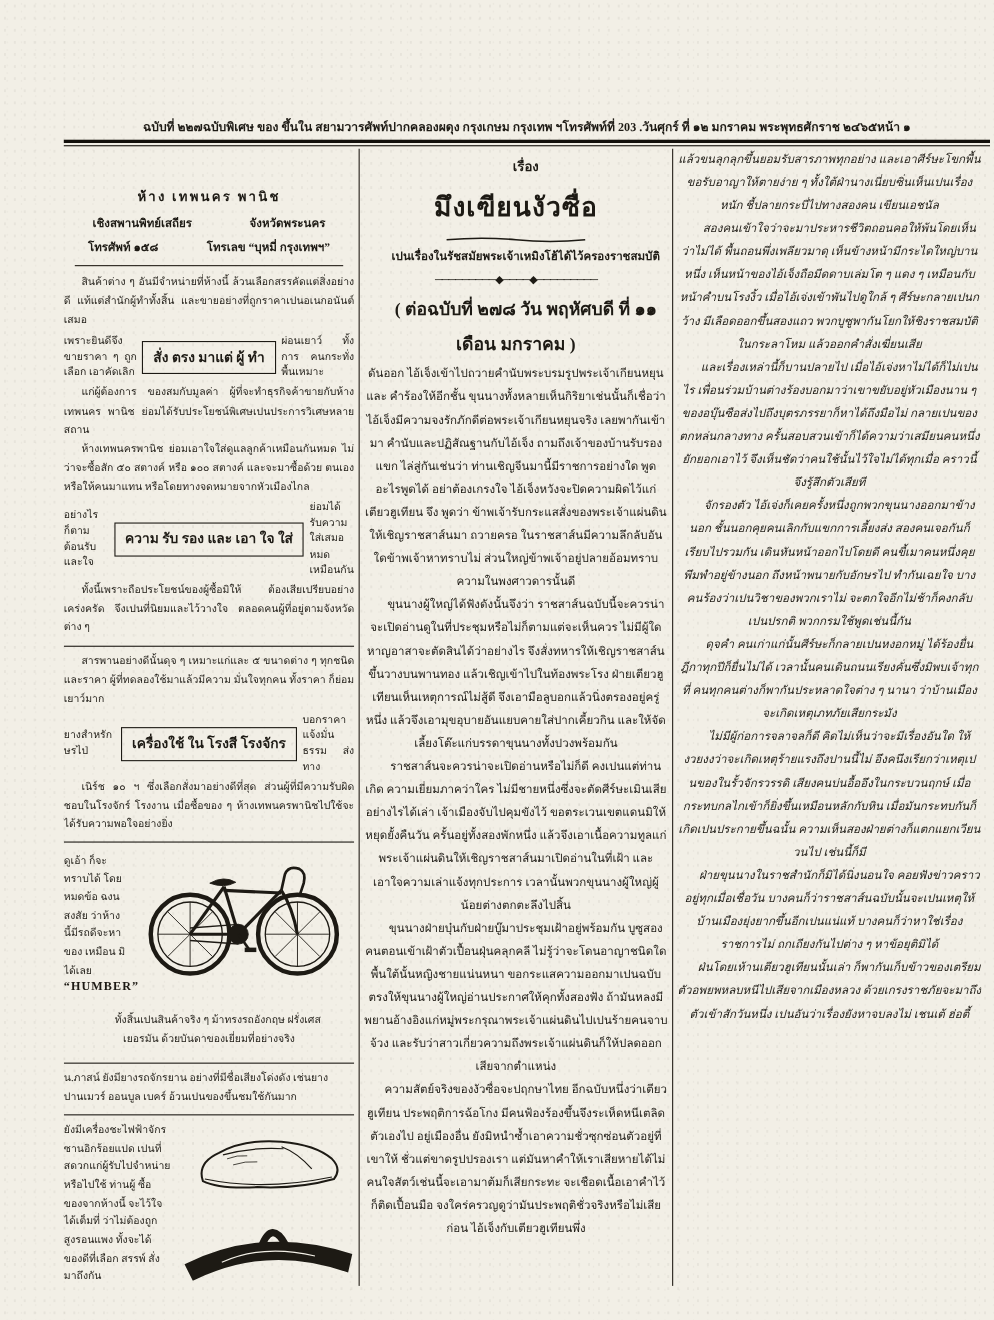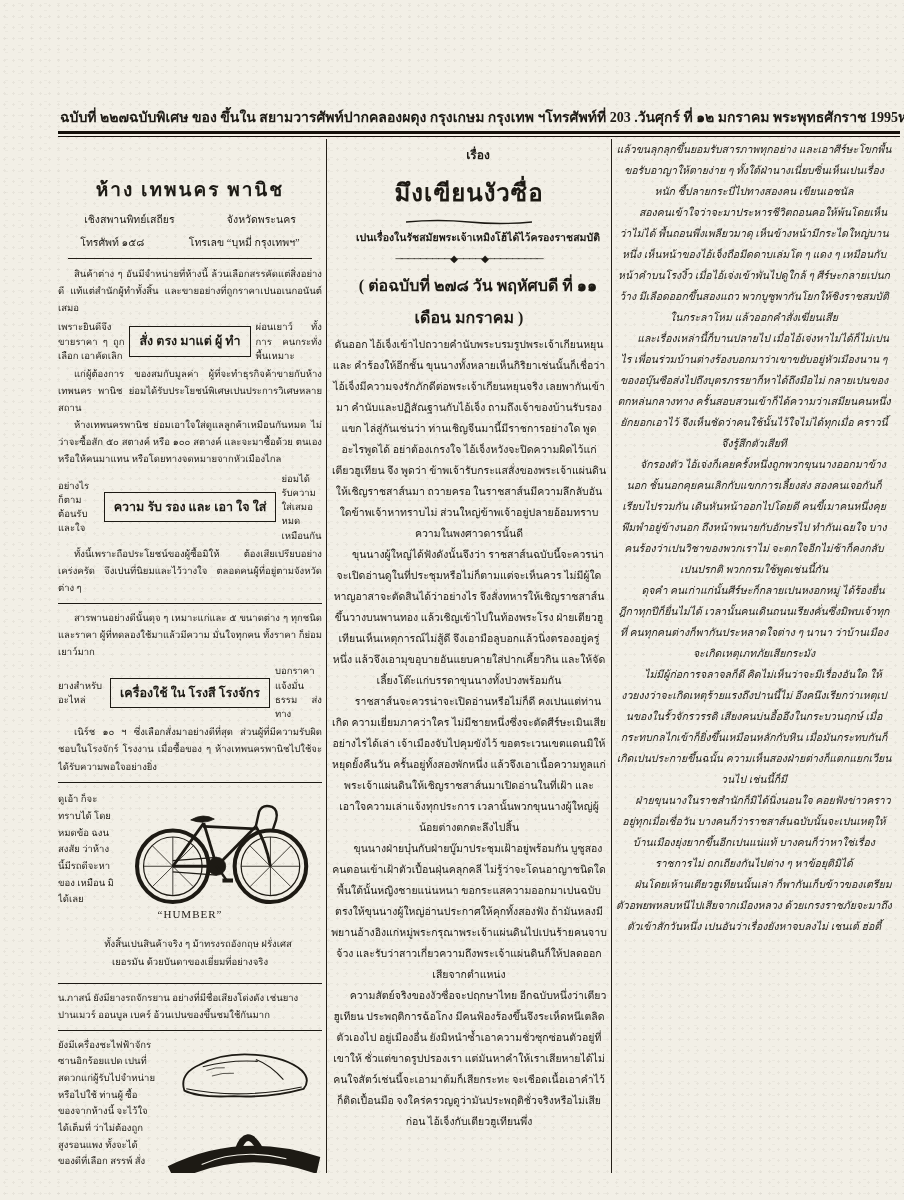--- a/index.html
+++ b/index.html
@@ -8,46 +8,46 @@
     background:#f2efe6;
     background-image:
       radial-gradient(rgba(30,25,15,.05) 1px, transparent 1.2px),
       radial-gradient(rgba(30,25,15,.04) 1px, transparent 1.2px);
     background-size:9px 11px,13px 7px;
     font-family:"Liberation Serif", serif;
     color:#1d1a14;overflow:hidden;
   }
   .content{position:absolute;left:58px;top:106px;width:842px;}
   
-  .masthead{display:flex;justify-content:space-between;align-items:baseline;
-    font-size:14px;font-weight:bold;white-space:nowrap;padding:0 2px 3px 2px;}
+  .masthead{display:flex;justify-content:center;align-items:baseline;
+    font-size:11px;font-weight:bold;white-space:nowrap;padding:0 2px 3px 2px;}
   .mast-rule{border-top:3px solid #14110c;border-bottom:1.4px solid #14110c;height:2px;}
   
   .columns{display:flex;margin-top:2px;height:1034px;overflow:hidden;}
   .vrule{width:1px;background:#241f18;margin:0 4px;}
   .col{overflow:hidden;}
   .col-left{width:264px;font-size:9.5px;line-height:1.8;text-align:justify;}
   .col-mid{width:276px;}
   .col-right{width:276px;font-style:italic;}
   .bodytext{font-size:10.5px;line-height:2.0;text-align:justify;}
   .bodytext p{margin:0;text-indent:18px;text-align:center;}
   .bodytext p.noindent{text-indent:0;}
   
   .shop-head{margin-top:34px;text-align:center;}
-  .shop-title{font-size:19px;font-weight:bold;letter-spacing:2px;margin:0;}
-  .shop-line{display:flex;justify-content:space-around;font-weight:normal;font-size:10.5px;margin-top:4px;}
+  .shop-title{font-size:12px;font-weight:bold;letter-spacing:2px;margin:0;}
+  .shop-line{display:flex;justify-content:space-around;font-weight:bold;font-size:10.5px;margin-top:4px;}
   .shop-rule{border-top:1.3px solid #241f18;margin:5px 10px 7px 10px;}
   .lp{margin:0;text-indent:16px;}
   .lrule{border-top:1.5px solid #1d1a14;margin:6px 0;}
   .slogan-row{display:flex;align-items:center;gap:5px;margin:3px 0;}
   .slogan-row .side{flex:1;line-height:1.5;}
   .slogan-box{border:1.6px solid #1d1a14;padding:3px 9px;font-weight:bold;font-size:12.5px;white-space:nowrap;}
   .figure-wrap{display:flex;align-items:center;gap:2px;margin:2px 0;}
   .side-lines{width:62px;line-height:1.75;white-space:pre-line;flex:none;}
-  .bike-caption{text-align:center;font-weight:normal;font-size:11px;letter-spacing:1px;margin-top:-8px;}
+  .bike-caption{font-weight:bold;font-size:11px;letter-spacing:1px;margin-top:-8px;}
   .caption-lines{white-space:pre-line;text-align:center;margin:12px;}
   .pre{white-space:pre-line;}
   .goods-row{display:flex;gap:6px;align-items:flex-start;}
   .goods-text{width:100px;flex:none;line-height:1.75;font-family:Liberation Serif, serif;}
   .goods-imgs{flex:1;display:flex;flex-direction:column;gap:10px;align-items:center;padding-top:6px;}
   
   .story-head{text-align:center;margin-top:4px;}
   .kicker{font-weight:bold;font-size:12px;margin:0;}
   .story-title{font-size:24px;font-weight:bold;margin:2px 0 0 0;letter-spacing:1px;font-family:Liberation Serif, serif;}
   .flourish{display:block;margin:1px auto 2px auto;}
@@ -60,21 +60,21 @@
 <body>
 
 <div class="page">
   <div class="content">
 
     <header class="masthead">
       <span>ฉบับที่ ๒๒๗</span>
       <span>ฉบับพิเศษ ของ ขึ้นใน สยามวารศัพท์</span>
       <span>ปากคลองผดุง กรุงเกษม กรุงเทพ ฯ</span>
       <span>โทรศัพท์ที่ 203 .</span>
-      <span>วันศุกร์ ที่ ๑๒ มกราคม พระพุทธศักราช 1995</span>
+      <span>วันศุกร์ ที่ ๑๒ มกราคม พระพุทธศักราช ๒๔๖๕</span>
       <span>หน้า ๑</span>
     </header>
     <div class="mast-rule"></div>
 
     <div class="columns">
 
       <section class="col col-left">
         <div class="shop-head">
           <h1 class="shop-title">ห้าง เทพนคร พานิช</h1>
           <div class="shop-line">
@@ -102,21 +102,21 @@
           <span class="side">อย่างไร ก็ตาม ต้อนรับและใจ</span>
           <span class="slogan-box">ความ รับ รอง และ เอา ใจ ใส่</span>
           <span class="side">ย่อมได้ รับความ ใส่เสมอ หมดเหมือนกัน</span>
         </div>
         <p class="lp">ทั้งนี้เพราะถือประโยชน์ของผู้ซื้อมิให้ ต้องเสียเปรียบอย่างเคร่งครัด จึงเปนที่นิยมและไว้วางใจ ตลอดคนผู้ที่อยู่ตามจังหวัดต่าง ๆ</p>
 
         <div class="lrule"></div>
 
         <p class="lp">สารพานอย่างดีนั้นดุจ ๆ เหมาะแก่และ ๕ ขนาดต่าง ๆ ทุกชนิดและราคา ผู้ที่ทดลองใช้มาแล้วมีความ มั่นใจทุกคน ทั้งราคา ก็ย่อมเยาว์มาก</p>
         <div class="slogan-row">
-          <span class="side">ยางสำหรับอะไหล่</span>
+          <span class="side">ยางสำหรักษรไป่</span>
           <span class="slogan-box">เครื่องใช้ ใน โรงสี โรงจักร</span>
           <span class="side">บอกราคาแจ้งมั่น ธรรม ส่งทาง</span>
         </div>
         <p class="lp">เนิร์ช ๑๐ ฯ ซึ่งเลือกสั่งมาอย่างดีที่สุด ส่วนผู้ที่มีความรับผิด ชอบในโรงจักร์ โรงงาน เมื่อซื้อของ ๆ ห้างเทพนครพานิชไปใช้จะ ได้รับความพอใจอย่างยิ่ง</p>
 
         <div class="lrule"></div>
 
         <div class="figure-wrap">
           <div class="side-lines">ดูเอ้า ก็จะ
 ทราบได้ โดย

